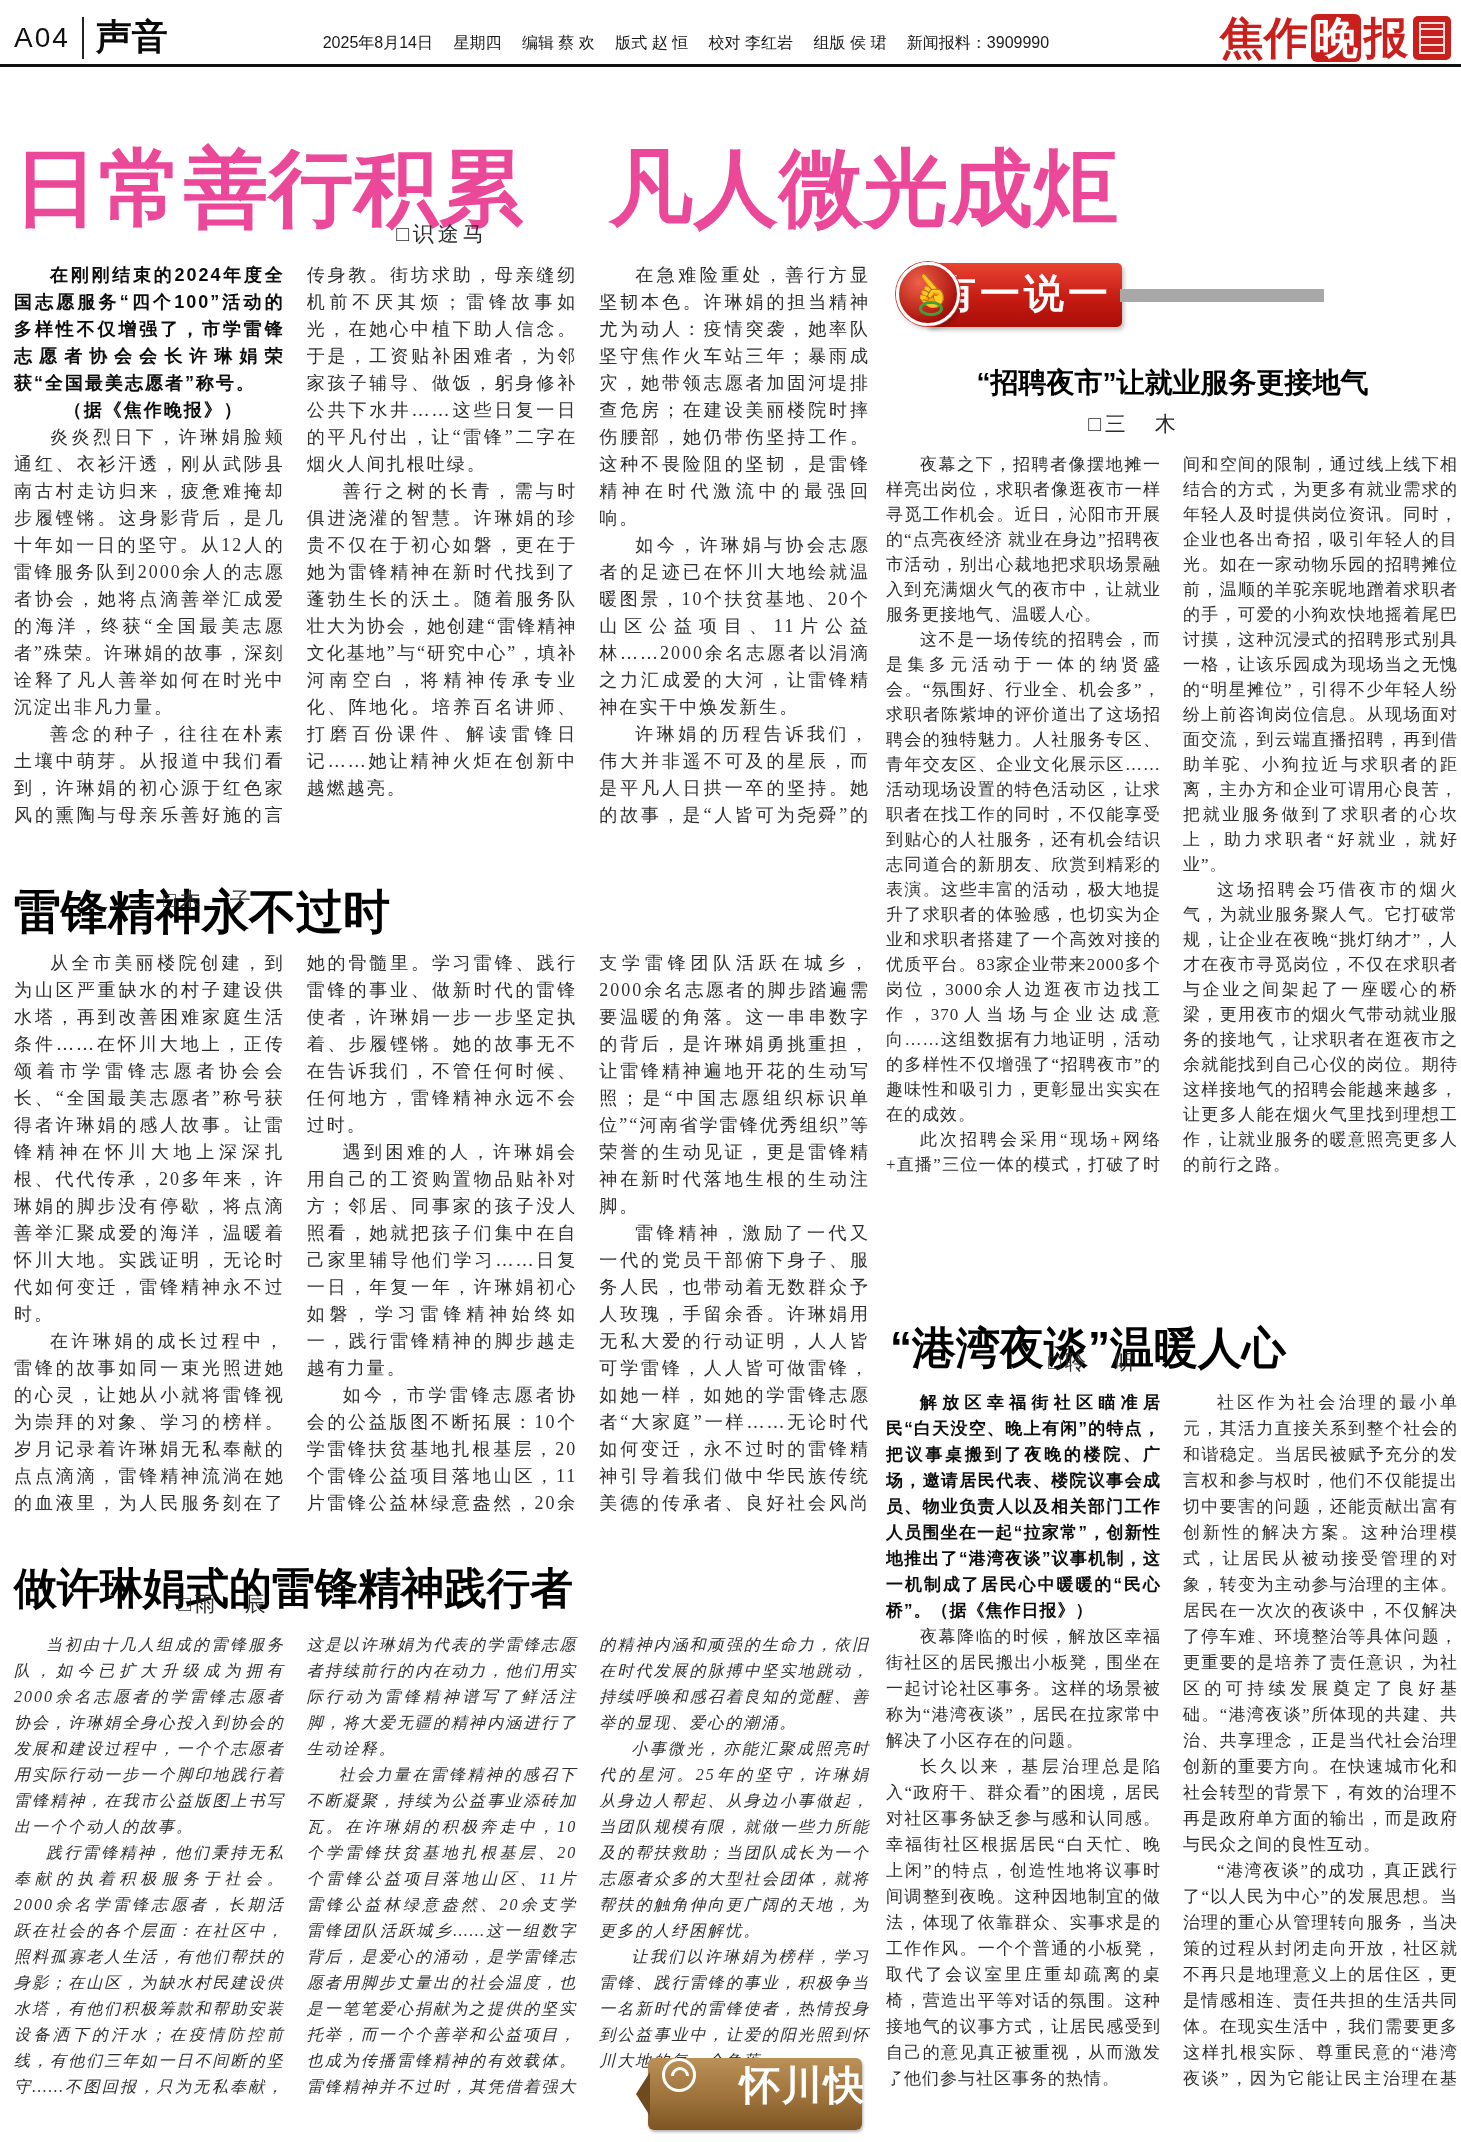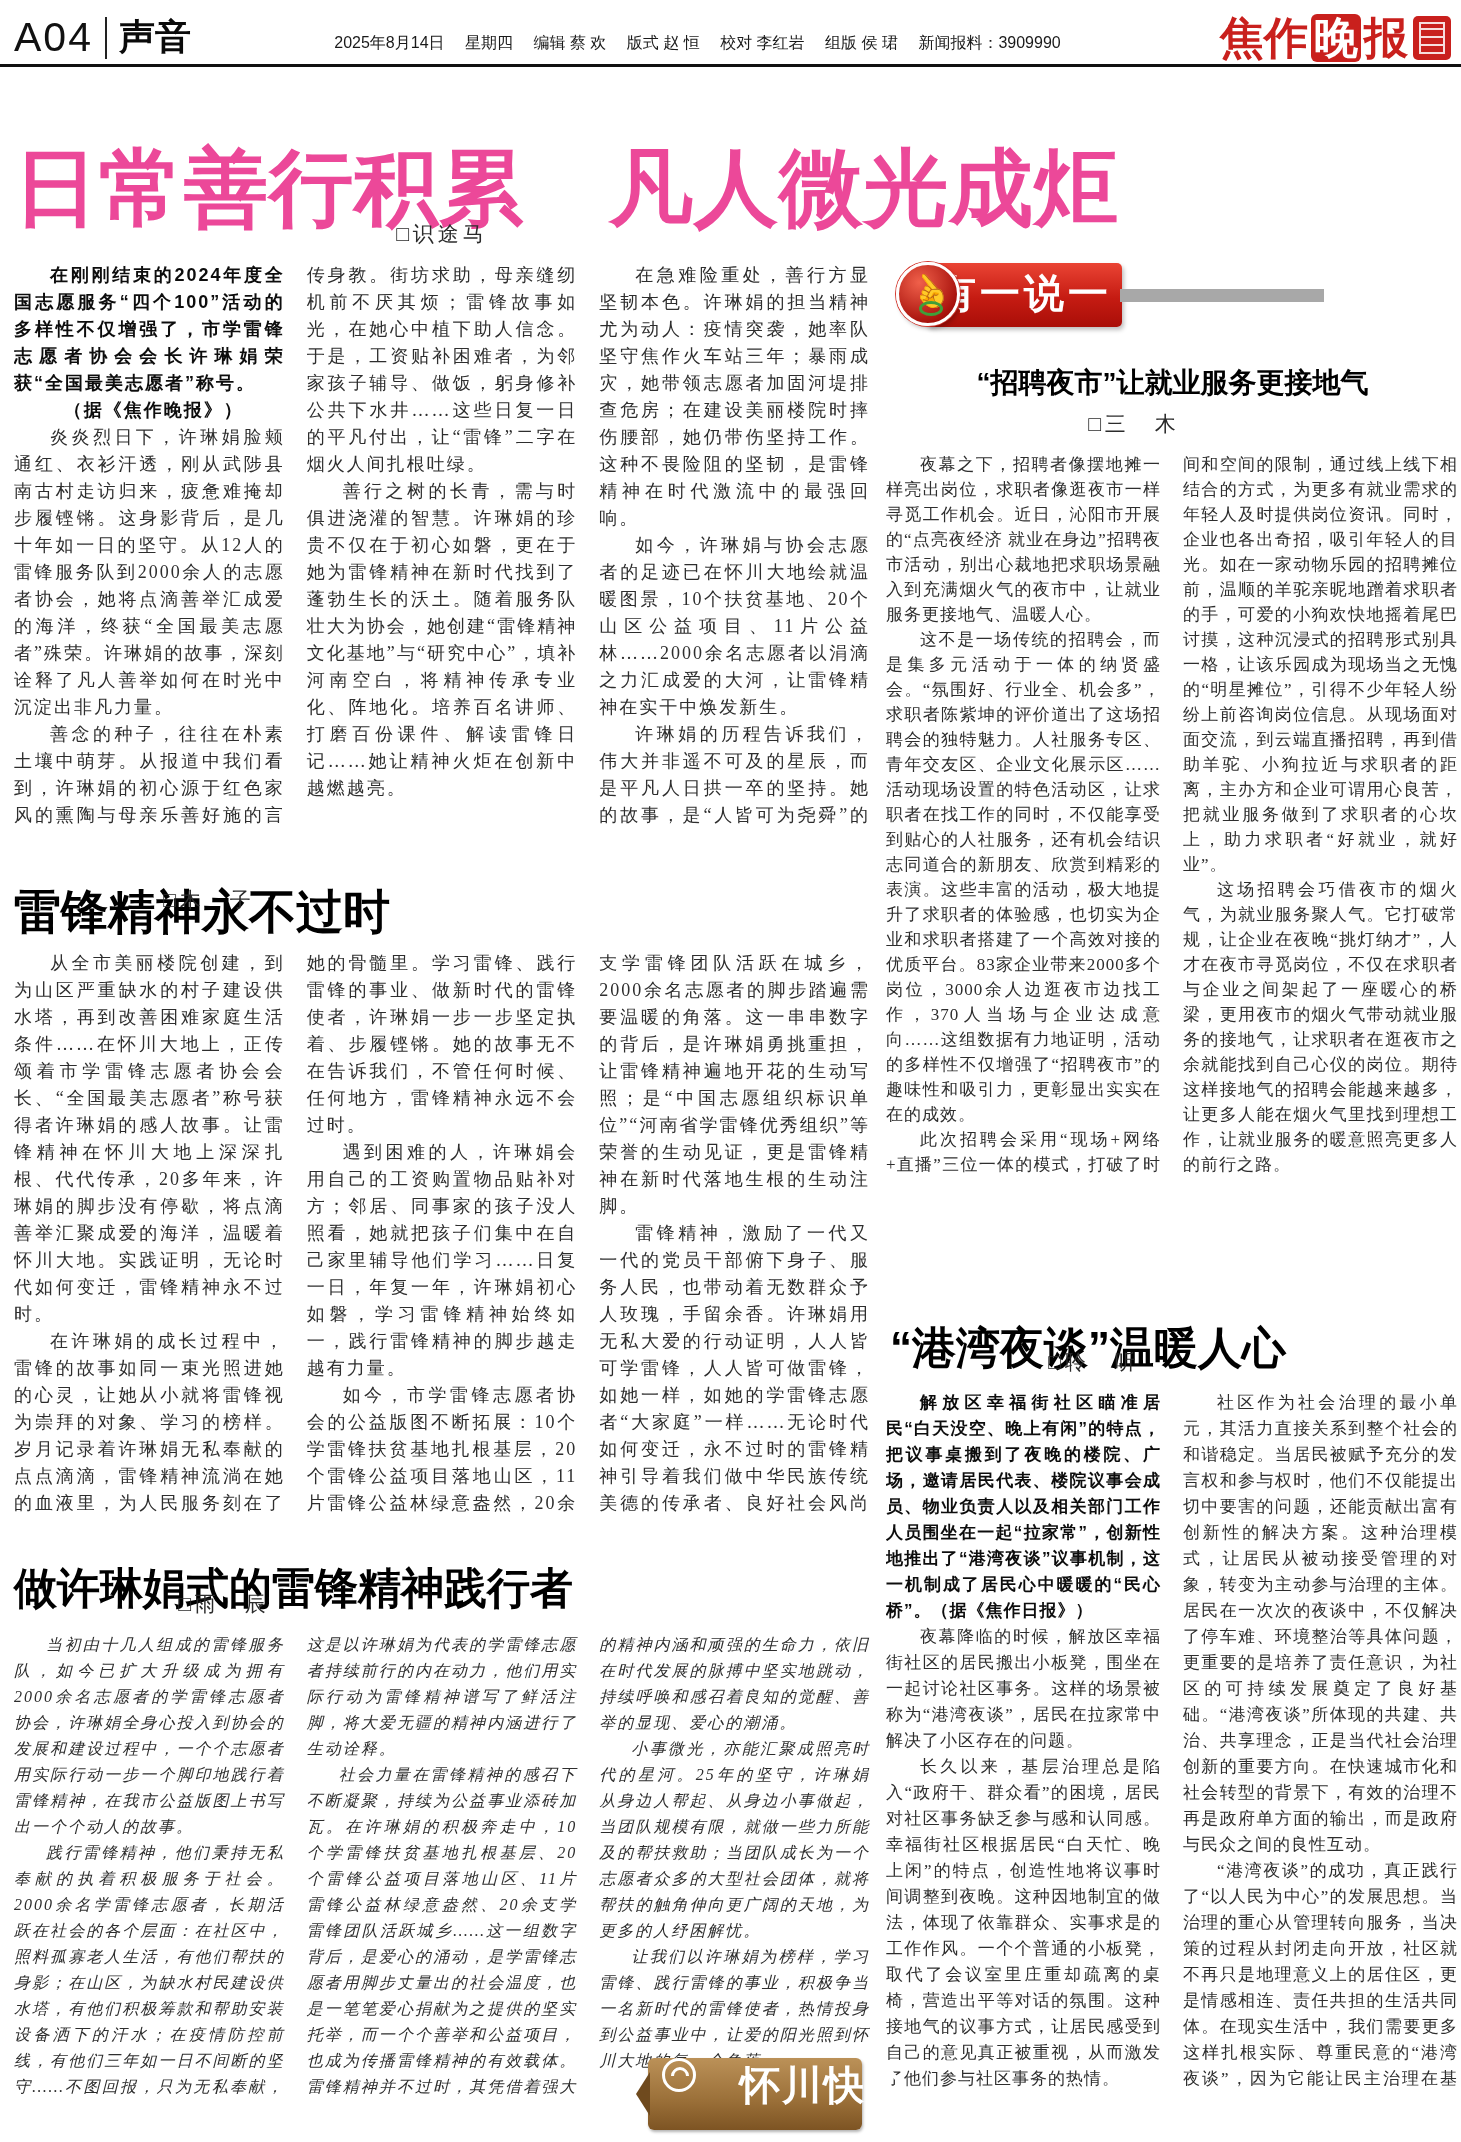--- a/index.html
+++ b/index.html
@@ -4,21 +4,21 @@
 <style>
   html,body{margin:0;padding:0;background:#e8e8e8;}
   .page{
     position:relative;width:1461px;height:2142px;margin:0 auto;
     background:#ffffff;overflow:hidden;
     font-family:"Liberation Serif","DejaVu Serif",serif;color:#232323;
   }
   
   .hdr{position:absolute;top:6px;left:14px;right:10px;height:56px;display:flex;align-items:flex-end;justify-content:space-between;}
   .page-id{display:flex;align-items:center;}
-  .page-num{font-family:"Liberation Sans","DejaVu Sans",sans-serif;font-size:41px;font-weight:400;letter-spacing:2px;color:#111;}
+  .page-num{font-family:"Liberation Sans","DejaVu Sans",sans-serif;font-size:28px;font-weight:400;letter-spacing:2px;color:#111;}
   .vrule{display:inline-block;width:2px;height:42px;background:#222;margin:0 12px;}
   .section-name{font-family:"Liberation Sans","DejaVu Sans",sans-serif;font-size:36px;font-weight:900;color:#0a0a0a;}
   .dateline{font-family:"Liberation Sans","DejaVu Sans",sans-serif;font-size:16px;color:#1a1a1a;padding-bottom:8px;white-space:nowrap;}
   .dateline span{margin-right:16px;}
   .brand{display:flex;align-items:center;font-family:"Liberation Sans","DejaVu Sans",sans-serif;font-weight:900;font-size:44px;color:#c9201d;line-height:1;}
   .brand-mid{background:#c9201d;color:#fff;border-radius:6px;padding:2px 3px;margin:0 3px;}
   .brand-seal{display:inline-block;width:38px;height:44px;background:#c9201d;border-radius:5px;margin-left:5px;position:relative;}
   .brand-seal::before{content:"";position:absolute;inset:6px;border:2px solid rgba(255,255,255,.85);}
   .brand-seal::after{content:"";position:absolute;left:8px;right:8px;top:20px;height:2px;background:rgba(255,255,255,.85);box-shadow:0 8px 0 rgba(255,255,255,.85),0 -8px 0 rgba(255,255,255,.85);}
   .hdr-rule{position:absolute;top:64px;left:0;width:1461px;height:3px;background:#101010;}

